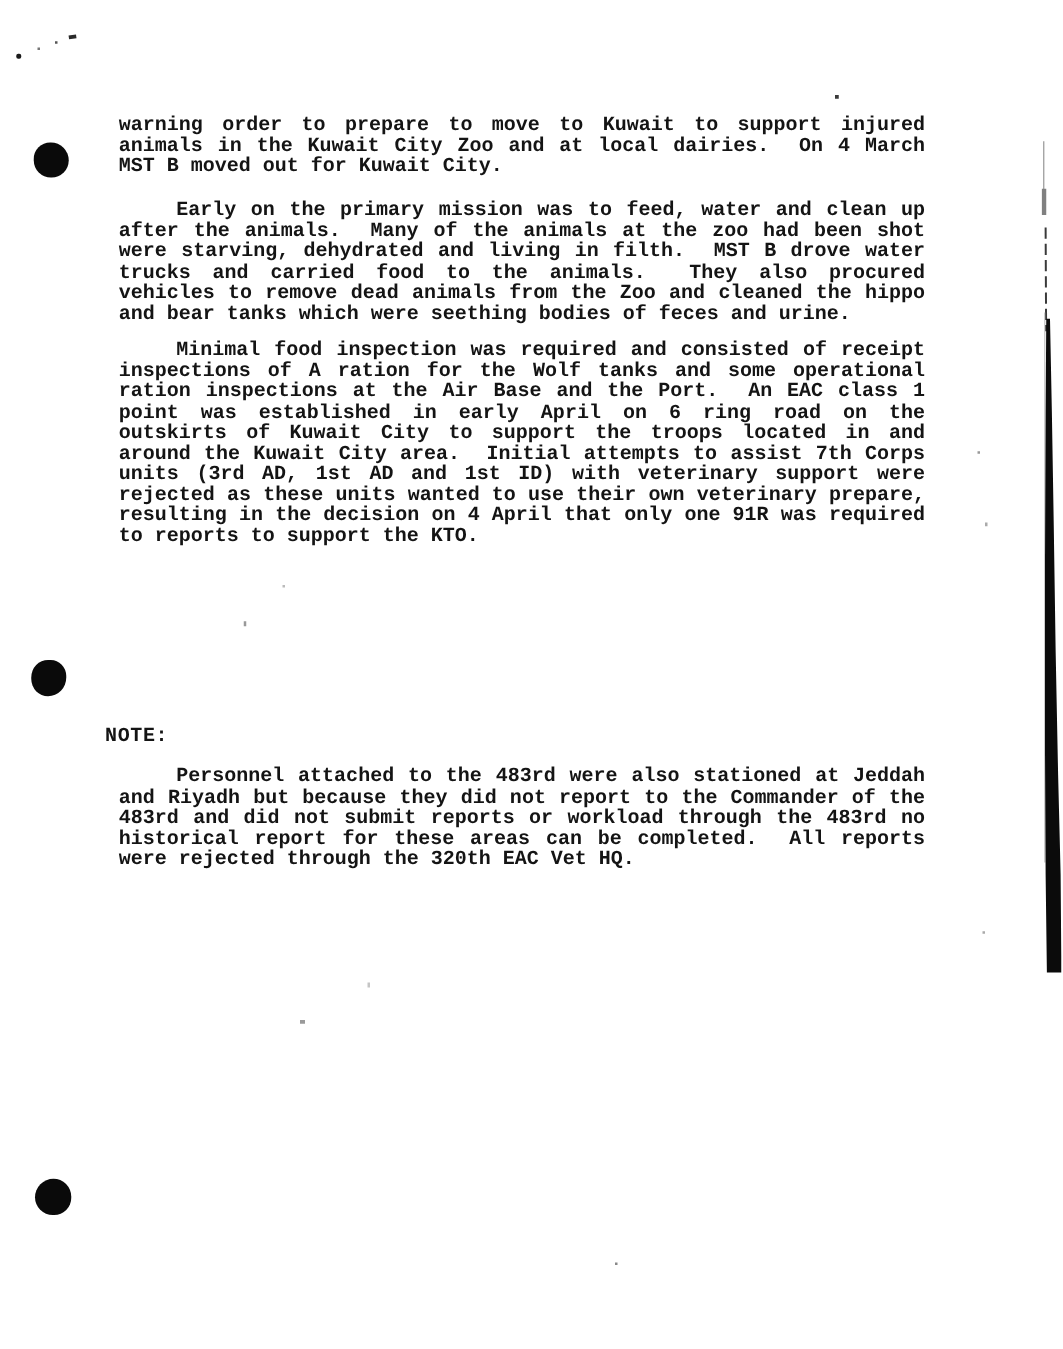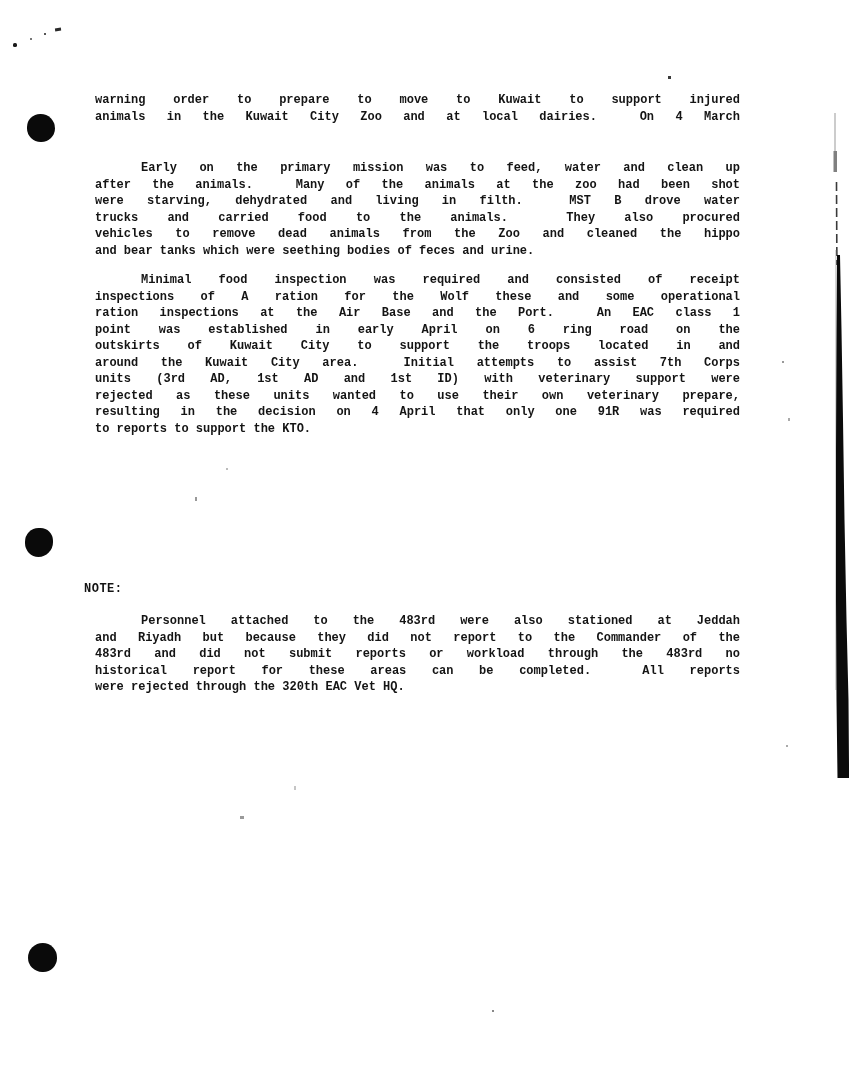--- a/index.html
+++ b/index.html
@@ -3,21 +3,21 @@
 <meta charset="utf-8">
 <style>
   html,body { margin:0; padding:0; background:#ffffff; }
   .page {
     position:relative;
     width:850px; height:1079px;
     background:var(--paper,#ffffff);
     overflow:hidden;
     font-family:"Liberation Mono","DejaVu Sans Mono",monospace;
     font-weight:700;
-    font-size:12px;
+    font-size:16px;
     line-height:16.5px;
     color:var(--ink,#141414);
   }
   .para { position:absolute; left:95px; width:645px; }
   .para-1 { top:92px; }
   .para-2 { top:160px; }
   .para-3 { top:272px; }
   .note-para { top:613px; }
   .note-heading { position:absolute; left:84px; top:581px; letter-spacing:0.5px; }
   .line { text-align:justify; text-align-last:justify; }
@@ -57,32 +57,33 @@
     <rect x="4.5" y="3" width="1" height="44" fill="#9a9a9a"></rect>
     <rect x="3.5" y="41" width="3.5" height="21" fill="#808080"></rect>
     <line x1="6.5" y1="72" x2="6.9" y2="155" stroke="#3a3a3a" stroke-width="1.6" stroke-dasharray="9 4"></line>
     <rect x="5.2" y="140" width="1.2" height="440" fill="#999" opacity="0.5"></rect>
     <polygon fill="#0b0b0b" points="7,145 10,145 11.5,220 13,310 14.5,410 16.5,510 18.5,590 19,655 19,668 7.5,668 6.5,590 6,490 6,340 6.5,220"></polygon>
   </svg>
 
   <div class="para para-1">
       <div class="line">warning order to prepare to move to Kuwait to support injured</div>
       <div class="line">animals in the Kuwait City Zoo and at local dairies.&nbsp; On 4 March</div>
+      <div class="line last">MST B moved out for Kuwait City.</div>
     </div>
   <div class="para para-2">
       <div class="line indent">Early on the primary mission was to feed, water and clean up</div>
       <div class="line">after the animals.&nbsp; Many of the animals at the zoo had been shot</div>
       <div class="line">were starving, dehydrated and living in filth.&nbsp; MST B drove water</div>
       <div class="line">trucks and carried food to the animals.&nbsp; They also procured</div>
       <div class="line">vehicles to remove dead animals from the Zoo and cleaned the hippo</div>
       <div class="line last">and bear tanks which were seething bodies of feces and urine.</div>
     </div>
   <div class="para para-3">
       <div class="line indent">Minimal food inspection was required and consisted of receipt</div>
-      <div class="line">inspections of A ration for the Wolf these and some operational</div>
+      <div class="line">inspections of A ration for the Wolf tanks and some operational</div>
       <div class="line">ration inspections at the Air Base and the Port.&nbsp; An EAC class 1</div>
       <div class="line">point was established in early April on 6 ring road on the</div>
       <div class="line">outskirts of Kuwait City to support the troops located in and</div>
       <div class="line">around the Kuwait City area.&nbsp; Initial attempts to assist 7th Corps</div>
       <div class="line">units (3rd AD, 1st AD and 1st ID) with veterinary support were</div>
       <div class="line">rejected as these units wanted to use their own veterinary prepare,</div>
       <div class="line">resulting in the decision on 4 April that only one 91R was required</div>
       <div class="line last">to reports to support the KTO.</div>
     </div>
 

